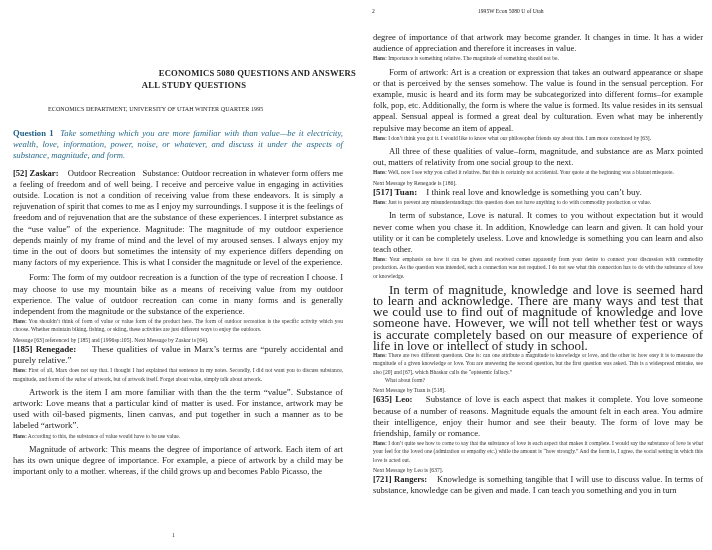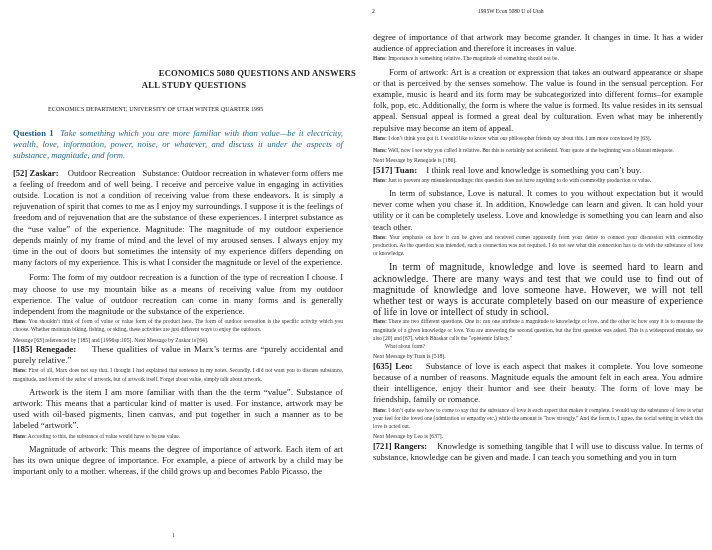--- a/index.html
+++ b/index.html
@@ -60,53 +60,54 @@
   <p class="hans"><b>Hans</b><span>: You shouldn’t think of form of value or value form of the product here. The form of outdoor recreation is the specific activity which you choose. Whether mointain biking, fishing, or skiing, these activities are just different ways to enjoy the outdoors.</span></p>
   <div class="gap-s" style="height:2px"></div>
   <p class="meta">Message [63] referenced by [185] and [1996sp:105]. Next Message by Zaskar is [64].</p>
 
   <p class="body" style="font-size:9px;">
     <span class="author">[185] Renegade:</span>&nbsp;&nbsp;&nbsp;&nbsp;
     <span>These qualities of value in Marx’s terms are “purely accidental and purely relative.”</span>
   </p>
   <p class="hans"><b>Hans</b><span>: First of all, Marx does not say that. I thought I had explained that sentence in my notes. Secondly, I did not want you to discuss substance, magnitude, and form of the </span><i>value</i><span> of artwork, but of artwork itself. Forget about value, simply talk about artwork.</span></p>
   <div class="gap-s"></div>
-  <p class="body indent" style="font-size:8.9px;">Artwork is the item I am more familiar with than the the term “value”. Substance of artwork: This means that a particular kind of matter is used. For instance, artwork may be used with oil-based pigments, linen canvas, and put together in such a manner as to be labeled “artwork”.</p>
+  <p class="body indent" style="font-size:8.9px;">Artwork is the item I am more familiar with than the the term “value”. Substance of artwork: Love means that a particular kind of matter is used. For instance, artwork may be used with oil-based pigments, linen canvas, and put together in such a manner as to be labeled “artwork”.</p>
   <p class="hans"><b>Hans</b><span>: According to this, the substance of value would have to be use value.</span></p>
   <div class="gap-s"></div>
   <p class="body indent">Magnitude of artwork: This means the degree of importance of artwork. Each item of art has its own unique degree of importance. For example, a piece of artwork by a child may be important only to a mother. whereas, if the child grows up and becomes Pablo Picasso, the</p>
 </div>
 
 <div class="folio">1</div>
 
 <div class="page" id="page-right"></div>
 <div class="hdr-num">2</div>
 <div class="hdr-run">1995W Econ 5080 U of Utah</div>
 
 <div class="flow-r" style="top:23px;">
   <p class="body">degree of importance of that artwork may become grander. It changes in time. It has a wider audience of appreciation and therefore it increases in value.</p>
   <p class="hans"><b>Hans</b><span>: Importance is something relative. The magnitude of something should not be.</span></p>
   <div class="gap-s"></div>
   <p class="body indent">Form of artwork: Art is a creation or expression that takes an outward appearance or shape or that is perceived by the senses somehow. The value is found in the sensual perception. For example, music is heard and its form may be subcategorized into different forms–for example folk, pop, etc. Additionally, the form is where the value is formed. Its value resides in its sensual appeal. Sensual appeal is formed a great deal by culturation. Even what may be inherently repulsive may become an item of appeal.</p>
   <p class="hans"><b>Hans</b><span>: I don’t think you got it. I would like to know what our philosopher friends say about this. I am more convinced by [63].</span></p>
   <div class="gap-s"></div>
+  <p class="body indent">All three of these qualities of value–form, magnitude, and substance are as Marx pointed out, matters of relativity from one social group to the next.</p>
   <p class="hans"><b>Hans</b><span>: Well, now I see why you called it relative. But this is certainly not accidental. Your quote at the beginning was a blatant misquote.</span></p>
   <div class="gap-s" style="height:2px"></div>
   <p class="meta">Next Message by Renegade is [186].</p>
 
   <p class="body" style="font-size:9px;font-family:Liberation Serif, serif;">
     <span class="author">[517] Tuan:</span>&nbsp;&nbsp;&nbsp;
     <span>I think real love and knowledge is something you can’t buy.</span>
   </p>
   <p class="hans"><b>Hans</b><span>: Just to prevent any misunderstandings: this question does not have anything to do with commodity production or value.</span></p>
   <div class="gap-s"></div>
   <p class="body indent">In term of substance, Love is natural. It comes to you without expectation but it would never come when you chase it. In addition, Knowledge can learn and given. It can hold your utility or it can be completely useless. Love and knowledge is something you can learn and also teach other.</p>
   <p class="hans"><b>Hans</b><span>: Your emphasis on how it can be given and received comes apparently from your desire to connect your discussion with commodity production. As the question was intended, such a connection was not required. I do not see what this connection has to do with the substance of love or knowledge.</span></p>
   <div class="gap-s"></div>
-  <p class="body indent" style="font-size:10px;">In term of magnitude, knowledge and love is seemed hard to learn and acknowledge. There are many ways and test that we could use to find out of magnitude of knowledge and love someone have. However, we will not tell whether test or ways is accurate completely based on our measure of experience of life in love or intellect of study in school.</p>
+  <p class="body indent" style="font-size:13px;">In term of magnitude, knowledge and love is seemed hard to learn and acknowledge. There are many ways and test that we could use to find out of magnitude of knowledge and love someone have. However, we will not tell whether test or ways is accurate completely based on our measure of experience of life in love or intellect of study in school.</p>
   <p class="hans"><b>Hans</b><span>: There are two different questions. One is: can one attribute a magnitude to knowledge or love, and the other is: how easy it is to measure the magnitude of a given knowledge or love. You are answering the second question, but the first question was asked. This is a widespread mistake, see also [20] and [67], which Bhaskar calls the “epistemic fallacy.”</span></p>
   <p class="hans" style="text-indent:12px;">What about form?</p>
   <div class="gap-s" style="height:2px"></div>
   <p class="meta">Next Message by Tuan is [518].</p>
 
   <p class="body" style="font-size:8.8px;">
     <span class="author">[635] Leo:</span>&nbsp;&nbsp;&nbsp;
     <span>Substance of love is each aspect that makes it complete. You love someone because of a number of reasons. Magnitude equals the amount felt in each area. You admire their intelligence, enjoy their humor and see their beauty. The form of love may be friendship, family or romance.</span>
   </p>
   <p class="hans"><b>Hans</b><span>: I don’t quite see how to come to say that the substance of love is each aspect that makes it complete. I would say the substance of love is </span><i>what</i><span> your feel for the loved one (admiration or empathy etc.) while the amount is “how strongly.” And the form is, I agree, the social setting in which this love is acted out.</span></p>

